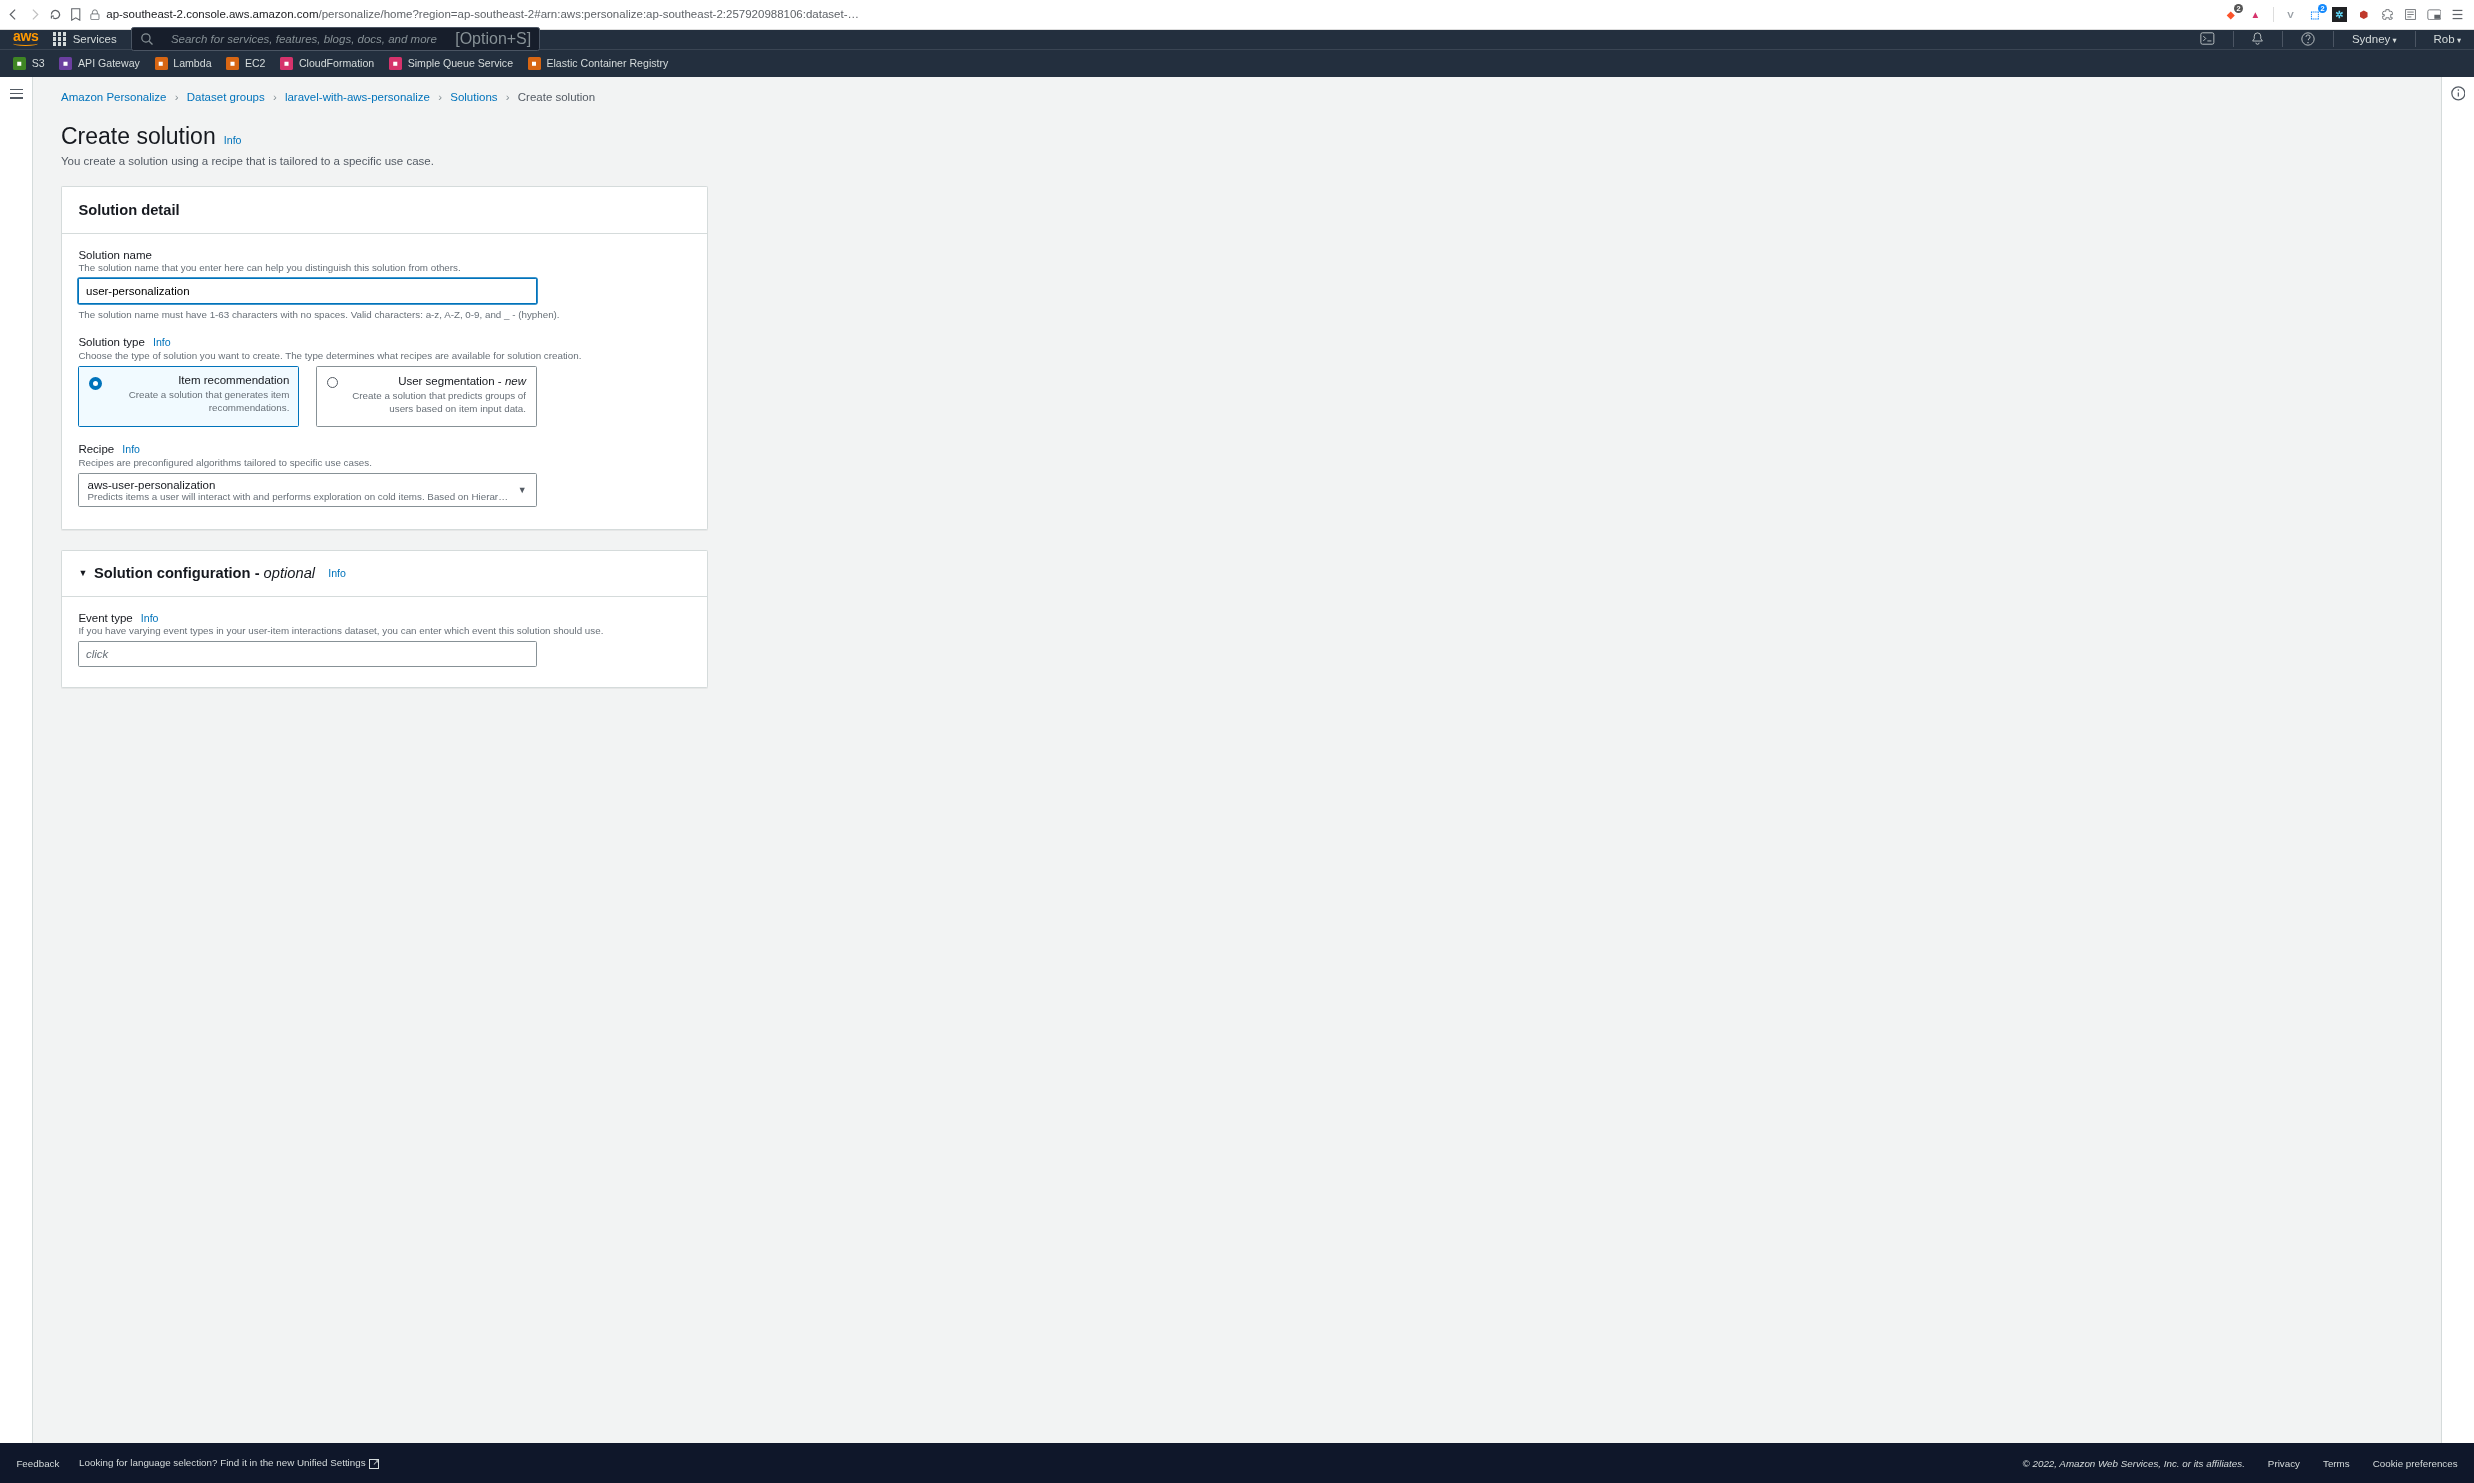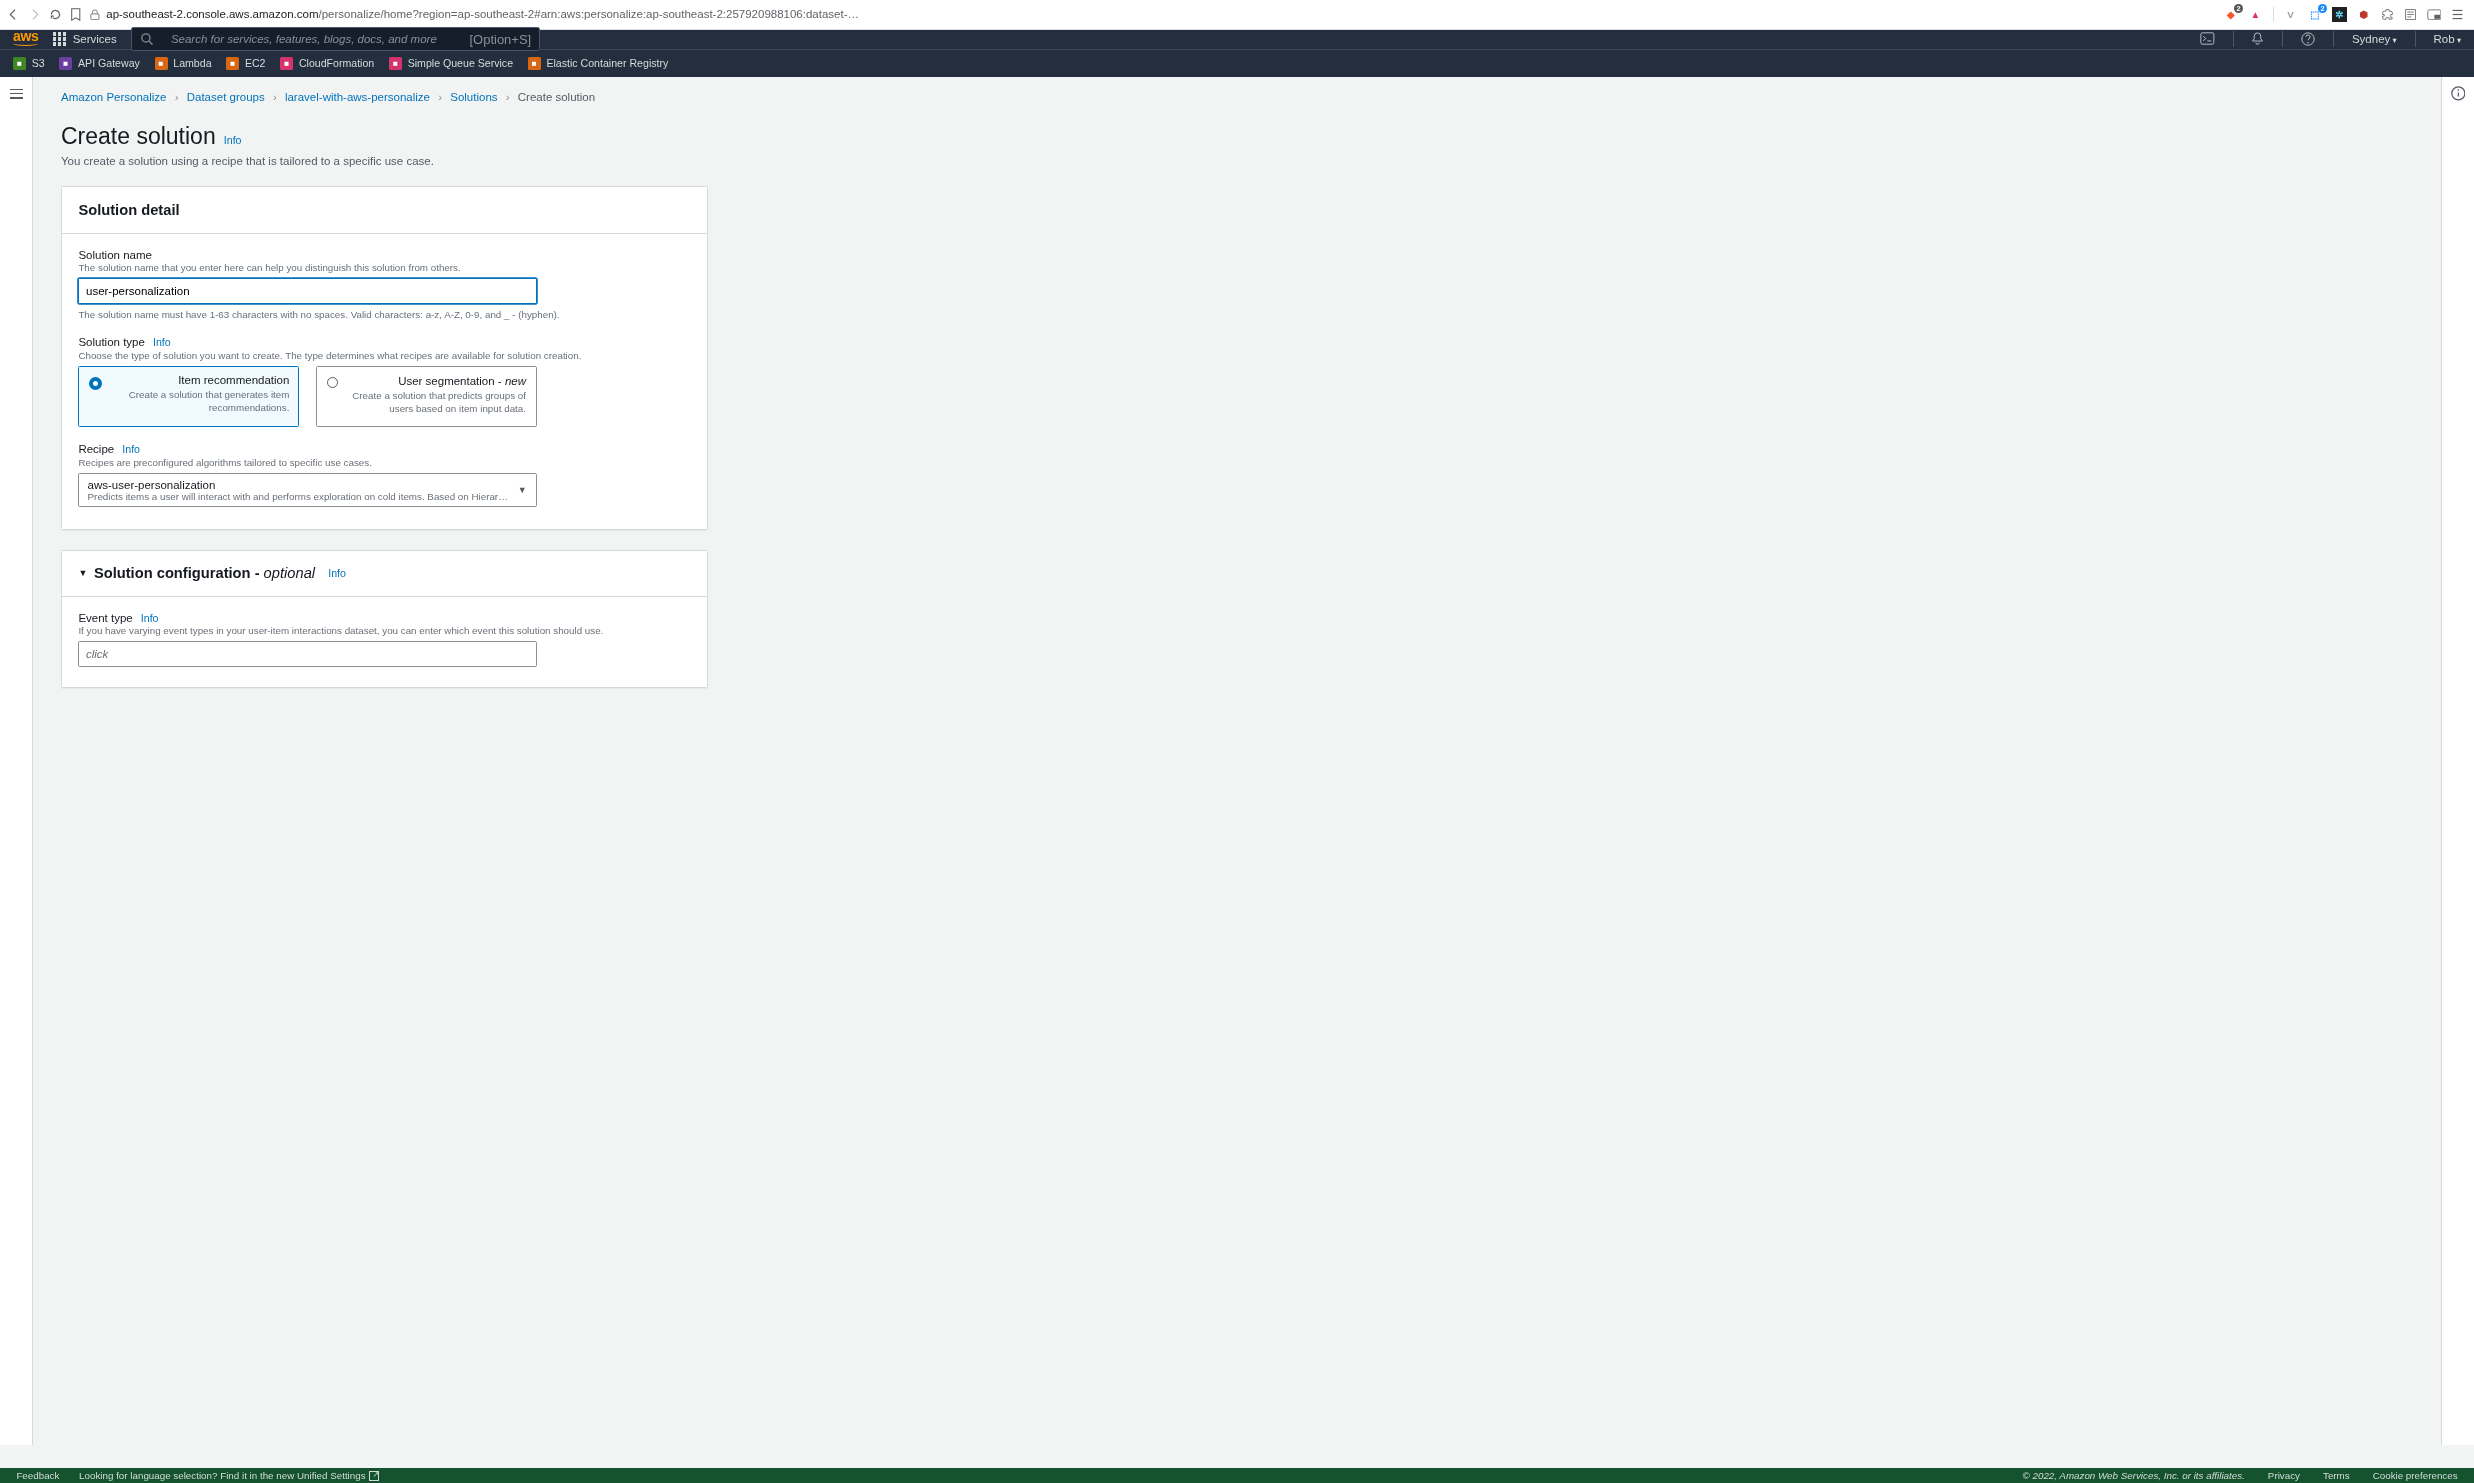--- a/index.html
+++ b/index.html
@@ -15,21 +15,21 @@
 .badge-sm { position:absolute; top:-3.3px; right:-4.9px; background:#555; color:#fff; border-radius:6.6px; font-size:7.4px; padding:0 2.5px; line-height:9px; }
 
 
 .aws-nav { height: 19px; background: #232f3e; display: flex; align-items: center; color: #d5dbdb; padding: 0 13px; gap: 14.7px; }
 .aws-logo { color: #ff9900; font-weight: bold; font-size: 14px; letter-spacing: -0.4px; display:flex; flex-direction:column; line-height:0.6; }
 .aws-logo .smile { height:4.9px; border-bottom:1.6px solid #ff9900; border-radius:0 0 50% 50%; width:24.6px; margin-top:1.6px;}
 .services-btn { display: flex; align-items: center; gap: 6.6px; font-size: 11.5px; cursor:pointer; }
 .grid-icon { display: grid; grid-template-columns: repeat(3, 3.3px); grid-template-rows: repeat(3, 3.3px); gap: 1.6px; }
 .grid-icon span { background: #d5dbdb; }
 .search-wrap { flex: 0 0 409px; height: 24.6px; background: #171e2b; border: 0.8px solid #4b5563; border-radius: 2.5px; display: flex; align-items: center; padding: 0 8.2px; gap: 18px; color: #879196; font-style: italic; }
-.search-wrap .hint { margin-left: auto; font-style: normal; font-size: 13px; }
+.search-wrap .hint { margin-left: auto; font-style: normal; font-size: 16px; }
 .nav-right { margin-left: auto; display: flex; align-items: center; gap: 18px; font-size: 11.5px; }
 .nav-sep { width:0.8px; height:16.4px; background:#4b5563; }
 .dd::after { content:" ▾"; font-size:8.2px; }
 
 
 .fav-bar { height: 28px; background: #232f3e; border-top: 0.8px solid #3a4553; display: flex; align-items: center; padding: 0 13px; gap: 14.7px; font-size: 10.6px; color: #d5dbdb; }
 .fav-item { display: flex; align-items: center; gap: 5.7px; cursor:pointer; }
 .fav-icon { width: 13px; height: 13px; border-radius: 1.6px; display:flex; align-items:center; justify-content:center; color:#fff; font-size:8.2px; font-weight:bold; }
 
 
@@ -77,21 +77,21 @@
 .tile .t-new { font-style:italic; }
 .tile .t-desc { font-size:9.8px; color:#687078; margin-top:1.6px; line-height:1.4; }
 
 
 .select { width:459px; max-width:100%; border:0.8px solid #879196; border-radius:1.6px; padding:4.9px 24.6px 4.9px 8.2px; position:relative; cursor:pointer; }
 .select .s-title { font-size:11.5px; }
 .select .s-desc { font-size:9.8px; color:#687078; white-space:nowrap; overflow:hidden; text-overflow:ellipsis; }
 .select .caret { position:absolute; right:9.8px; top:50%; transform:translateY(-50%); font-size:9px; color:#545b64; }
 
 
-.footer { position:fixed; bottom:0; left:0; right:0; height:15px; background:#14532d; color:#d5dbdb; display:flex; align-items:center; padding:0 16.4px; font-size:9.8px; gap:19.7px; }
+.footer { position:fixed; bottom:0; left:0; right:0; height:40px; background:#0f172a; color:#d5dbdb; display:flex; align-items:center; padding:0 16.4px; font-size:9.8px; gap:19.7px; }
 .footer a { color:#d5dbdb; text-decoration:none; }
 .footer .right { margin-left:auto; display:flex; gap:23px; align-items:center; }
 .footer .copy { font-style:italic;margin-left:28px; }
 .ext-link-icon { display:inline-block; width:9.8px; height:9.8px; border:0.8px solid #d5dbdb; position:relative; margin-left:3.3px; vertical-align:middle; }
 .ext-link-icon::after { content:"↗"; position:absolute; top:-3.3px; right:-1.6px; font-size:8.2px; }
 
 
 .content::-webkit-scrollbar { width:11.5px; }
 .content::-webkit-scrollbar-thumb { background:#c1c1c1; border-radius:6.6px; border:2.5px solid #f2f3f3; }
 </style>

